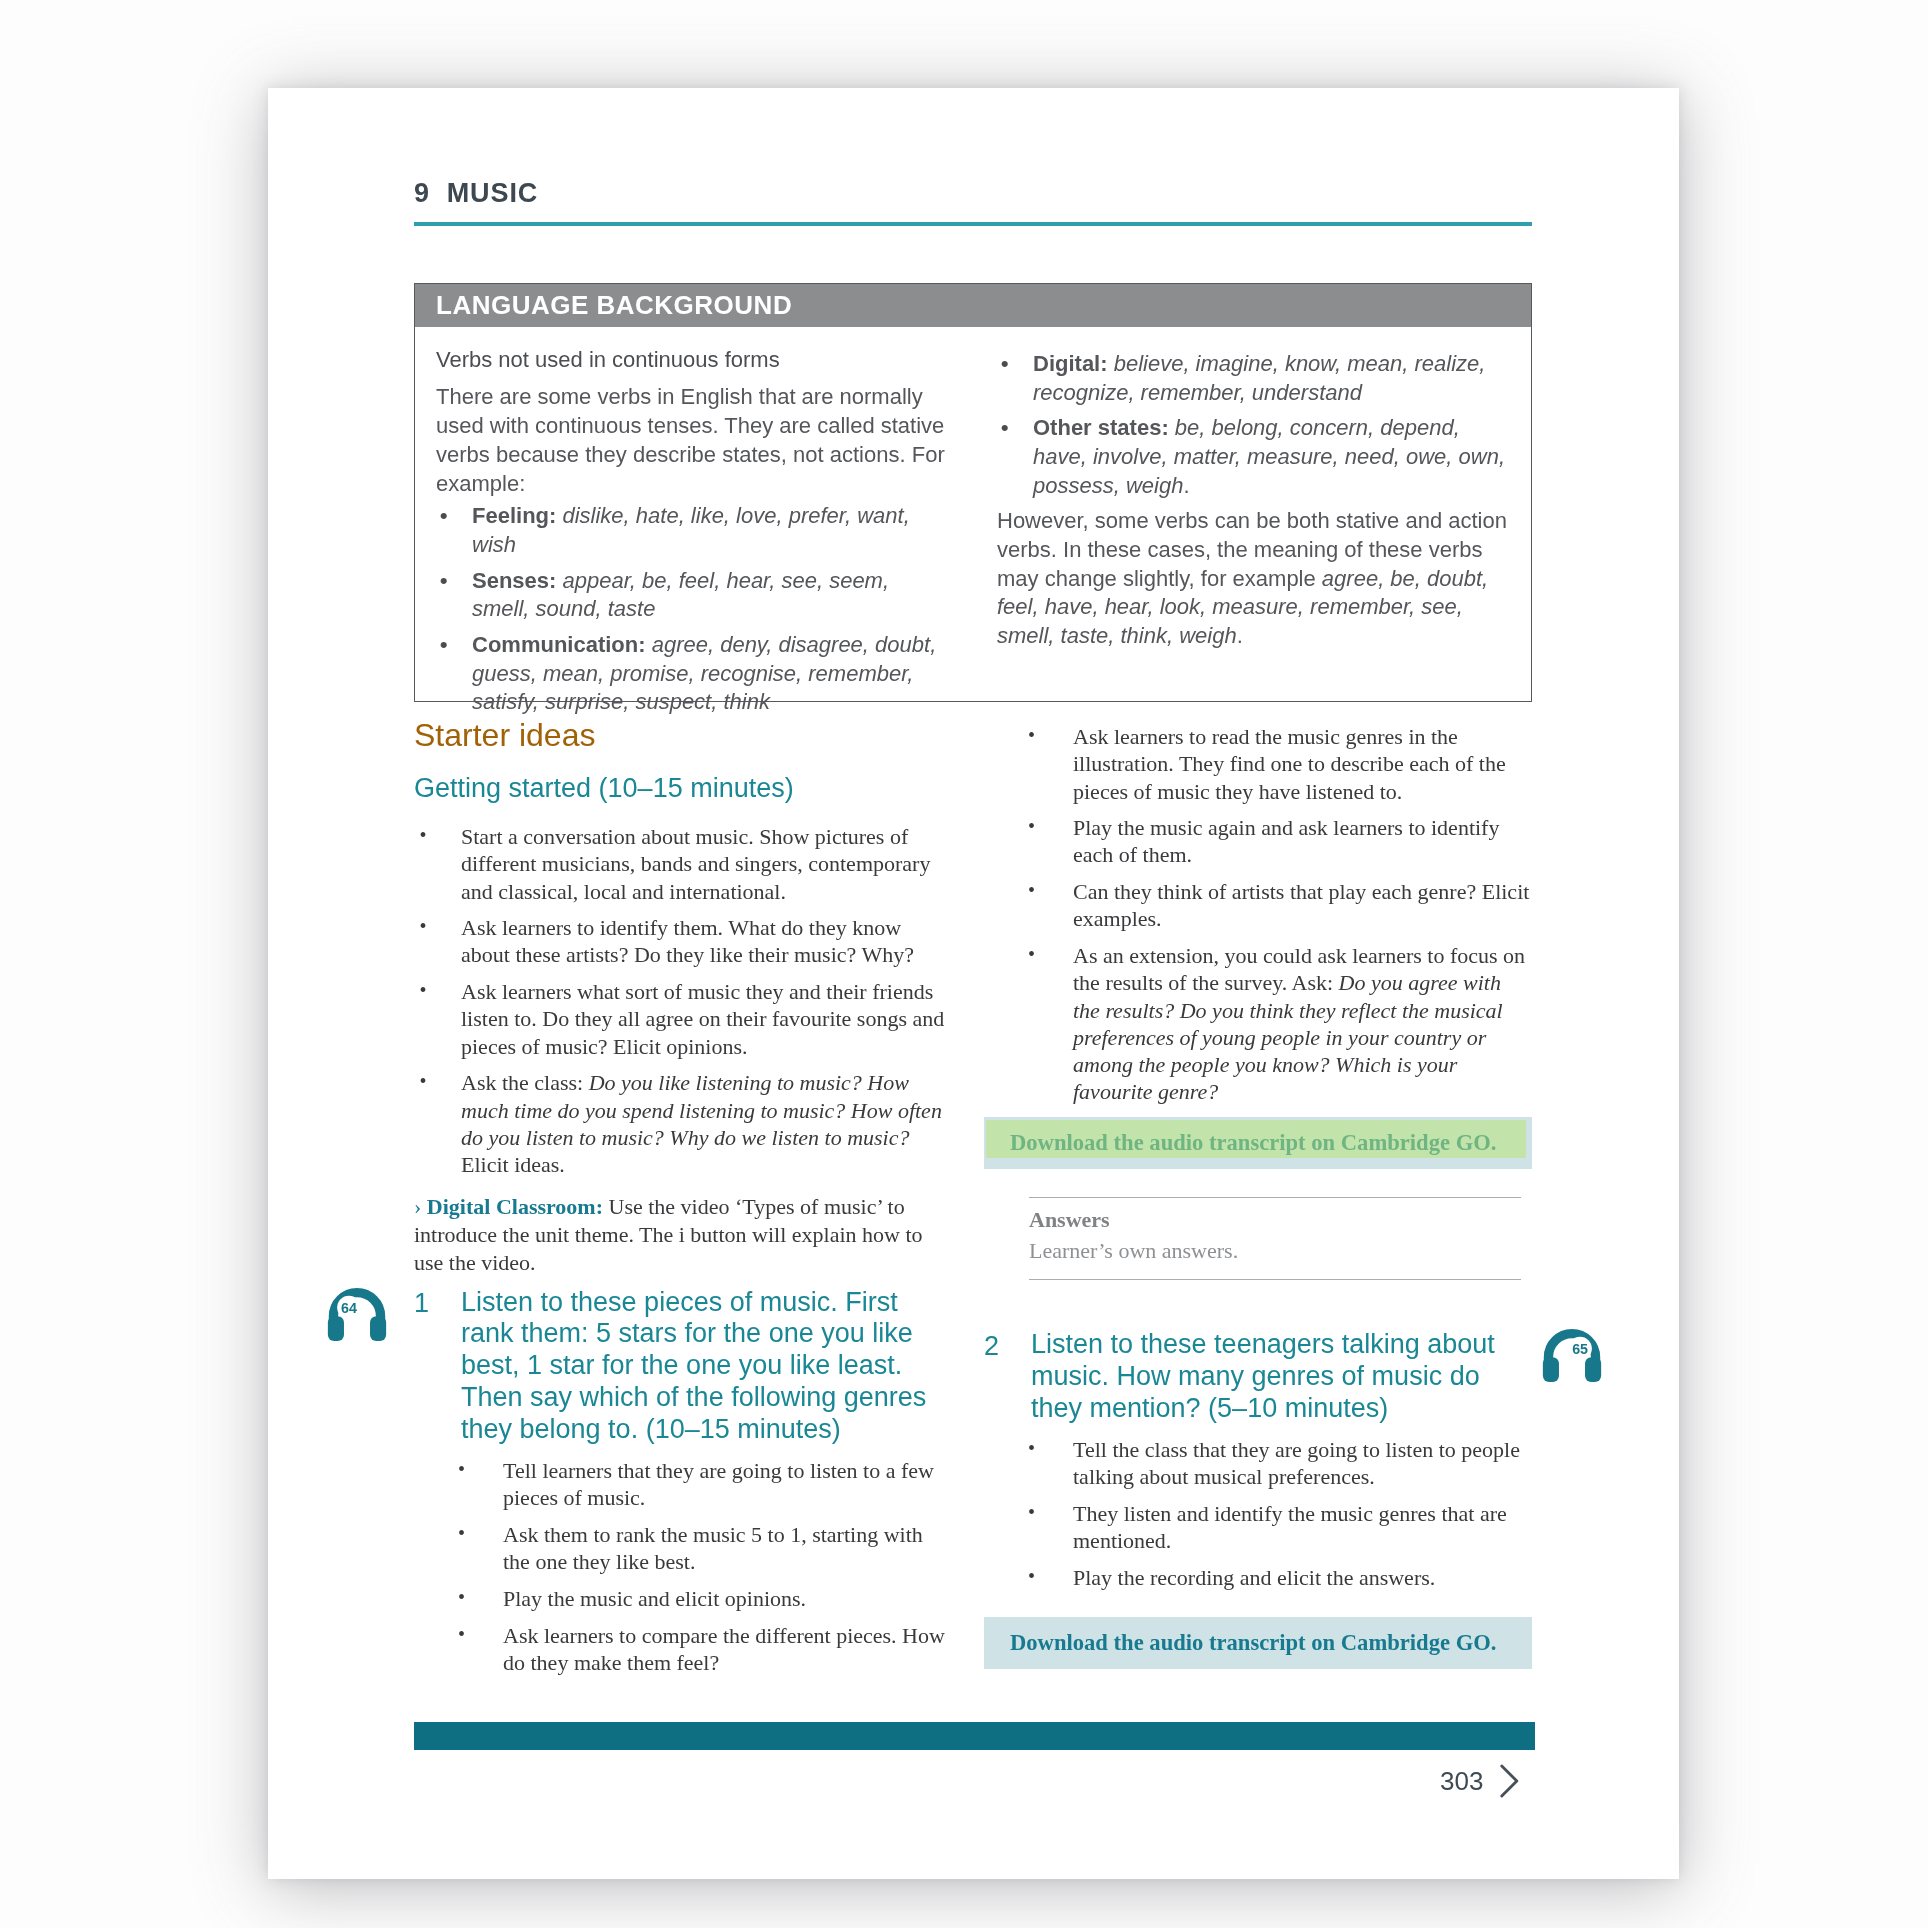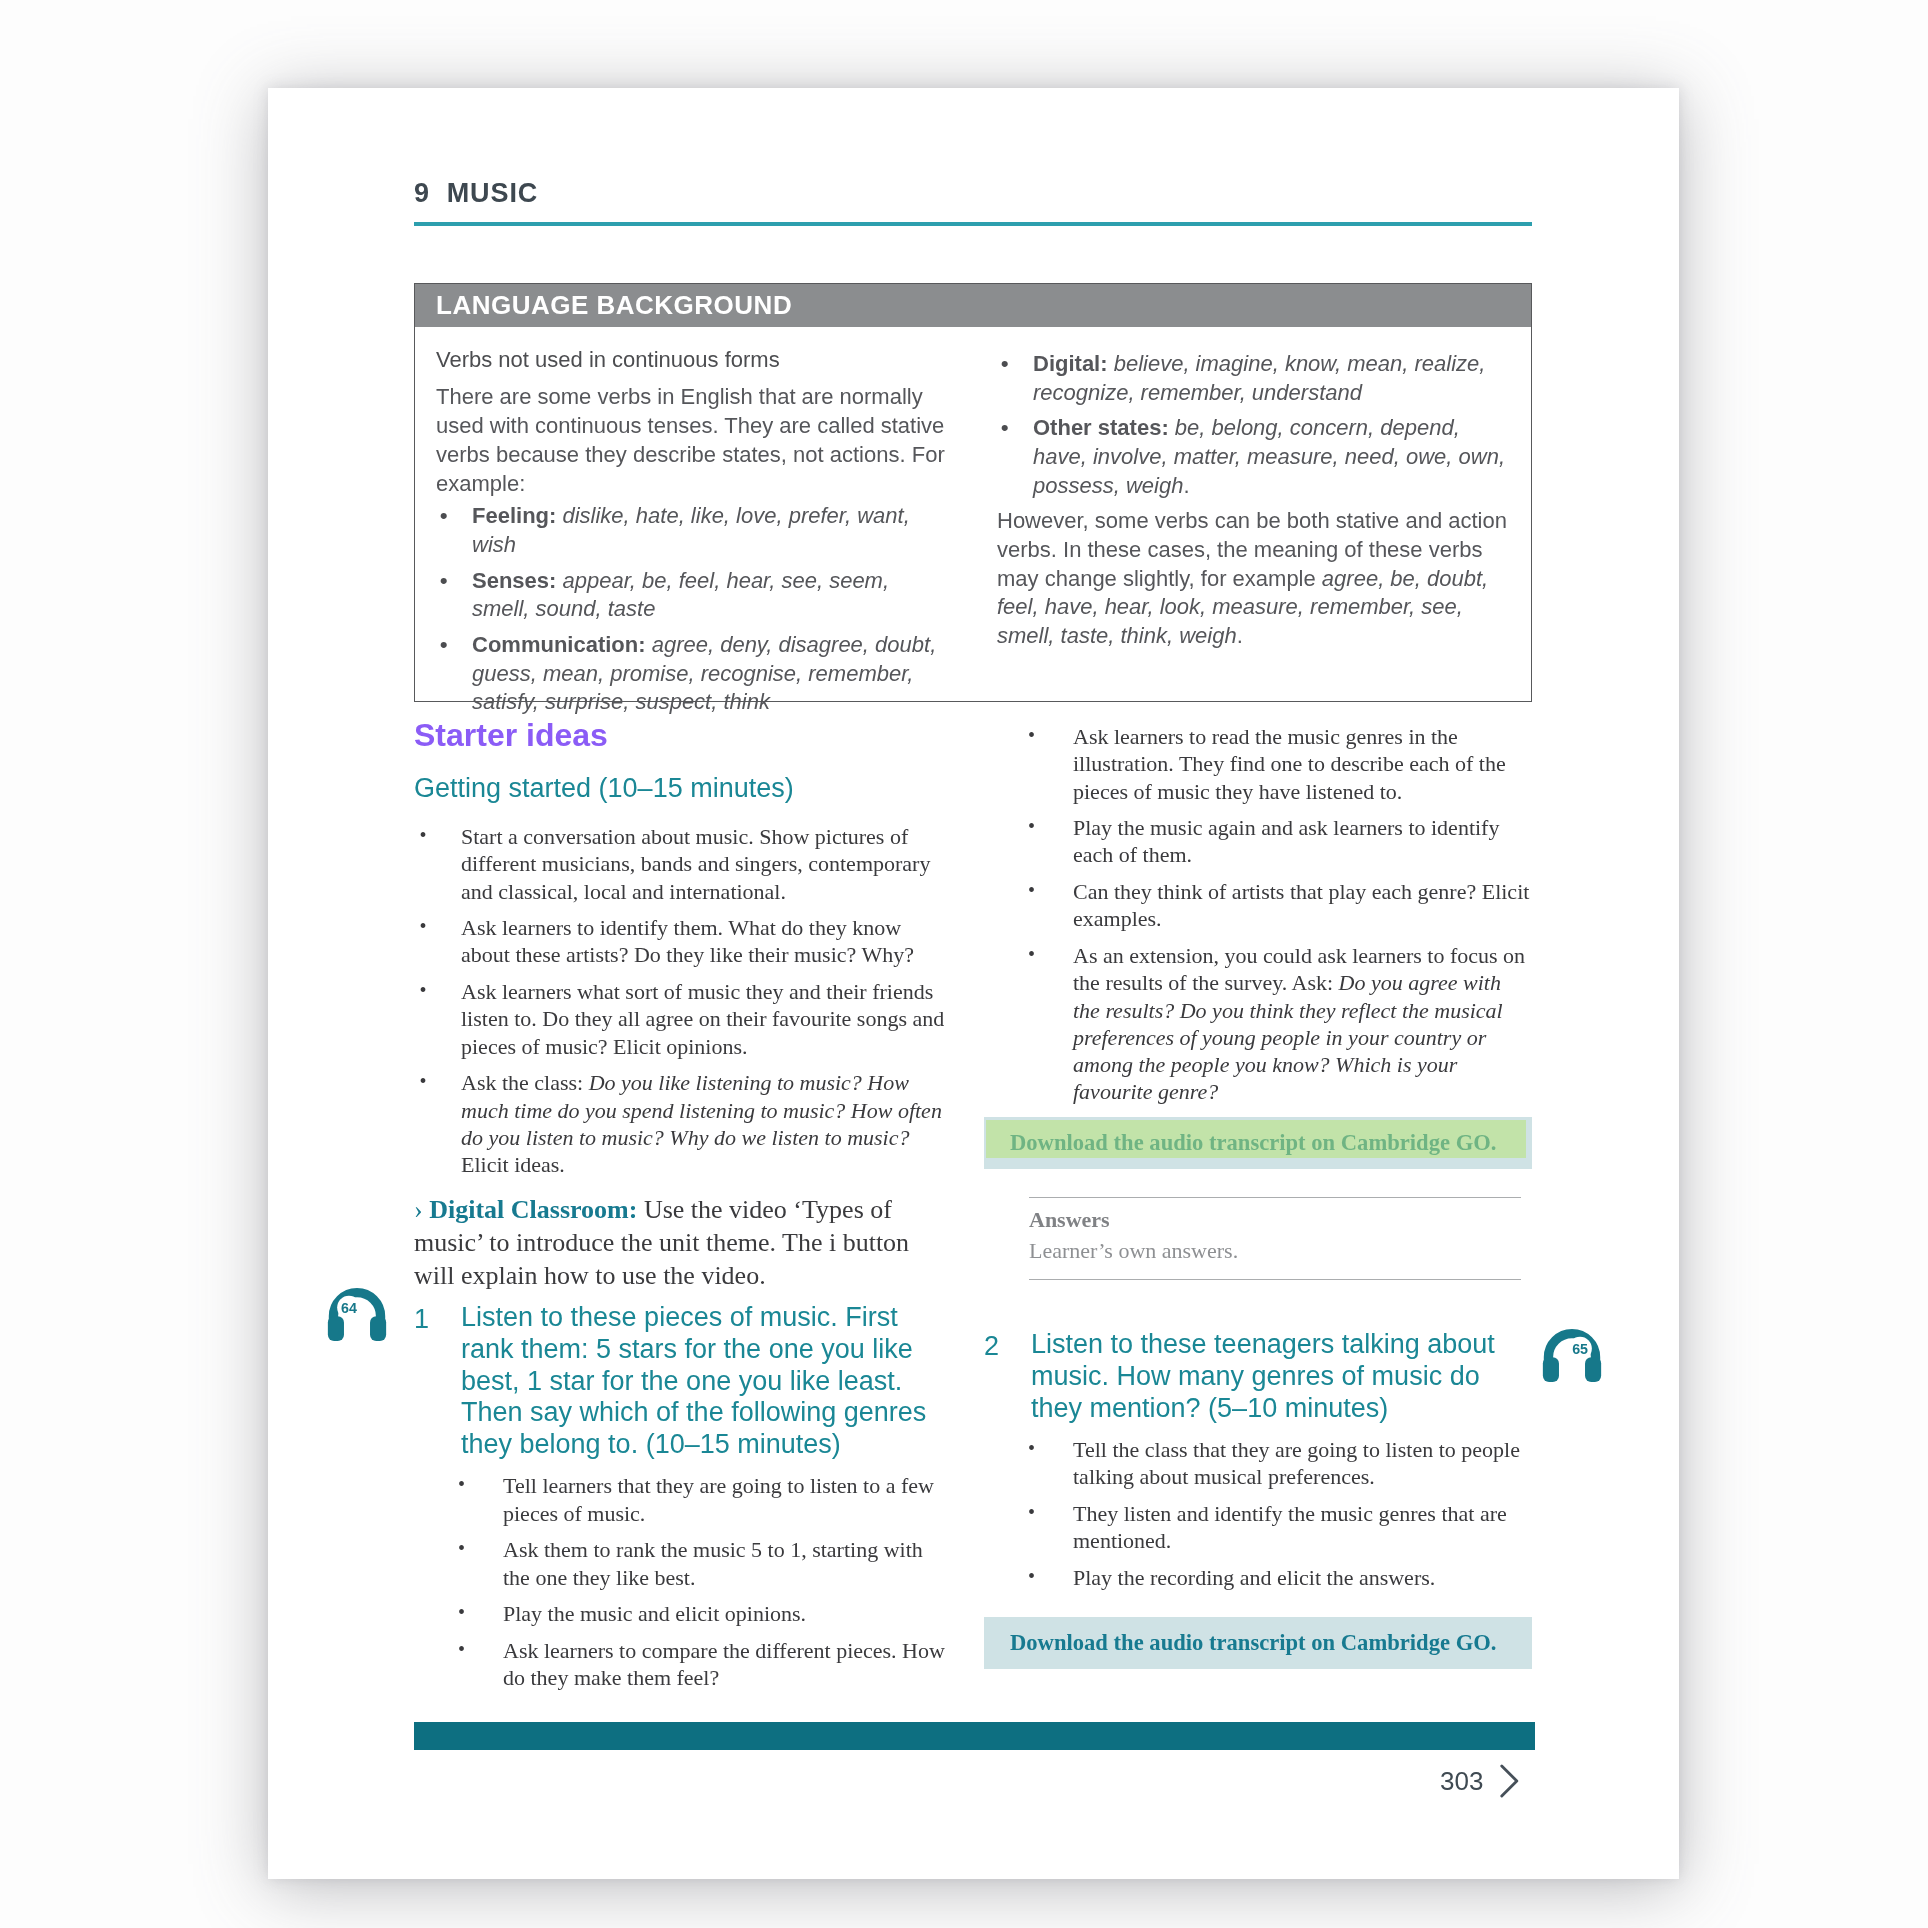--- a/index.html
+++ b/index.html
@@ -34,33 +34,33 @@
   .lb-col ul{list-style:none;margin-top:3.8px;}
   .lb-col li{position:relative;padding-left:36px;margin-bottom:6.6px;}
   .lb-col li::before{content:"\2022";position:absolute;left:3.8px;top:-0.9px;font-size:22.6px;color:#4c4d50;}
   .seg-i{font-style:italic;}
   .seg-b{font-weight:bold;}
   .seg-t{color:var(--link-teal);}
   
   .columns{position:absolute;left:146px;top:614px;width:1118px;display:flex;gap:36px;}
   .col-left{width:534px;flex:none;}
   .col-right{width:548px;flex:none;}
-  h2.sec{font-size:32px;font-weight:bold;color:#8b5cf6;margin-top:15px;}
+  h2.sec{font-size:32px;font-weight:normal;color:#a16207;margin-top:15px;}
   h3.sub{font-size:27px;font-weight:normal;color:var(--accent-teal);margin-top:19px;}
   .serif-list{list-style:none;font-family:"Liberation Serif",serif;font-size:22px;
     line-height:1.24;color:var(--body-text);}
   .serif-list li{position:relative;margin-bottom:9.4px;}
   .serif-list.outer{margin-top:19px;}
   .serif-list.outer li{padding-left:47px;}
   .serif-list.outer li::before{content:"\2022";position:absolute;left:5.6px;top:0;font-size:20px;}
   .serif-list.inner li{padding-left:89px;}
   .serif-list.inner li::before{content:"\2022";position:absolute;left:44px;top:0;font-size:20px;}
   .serif-list.inner{margin-top:11.3px;}
   .col-right .serif-list.first{margin-top:21px;}
-  .digital{font-family:"Liberation Serif",serif;font-size:26px;line-height:1.27;
+  .digital{font-family:"Liberation Serif",serif;font-size:22px;line-height:1.27;
     color:var(--body-text);margin-top:15px;}
   .item{display:flex;margin-top:9.4px;}
   .item-num{flex:none;width:47px;font-size:27px;color:var(--accent-teal);padding-top:1.9px;}
   .item-title{font-size:27px;font-weight:normal;line-height:1.18;color:var(--accent-teal);flex:1;}
   .col-right .item{margin-top:49px;}
   .bluebox{background:var(--bluebox-bg);margin-top:11.3px;padding:13px 9.4px 13px 26px;
     font-family:"Liberation Serif",serif;font-weight:bold;font-size:22.6px;color:var(--link-teal);}
   .bluebox.second{margin-top:26px;}
   .answers{margin:28px 11.3px 0 45px;border-top:1.9px solid #abadaf;border-bottom:1.9px solid #abadaf;
     padding:9.4px 0 15px 0;font-family:"Liberation Serif",serif;}

